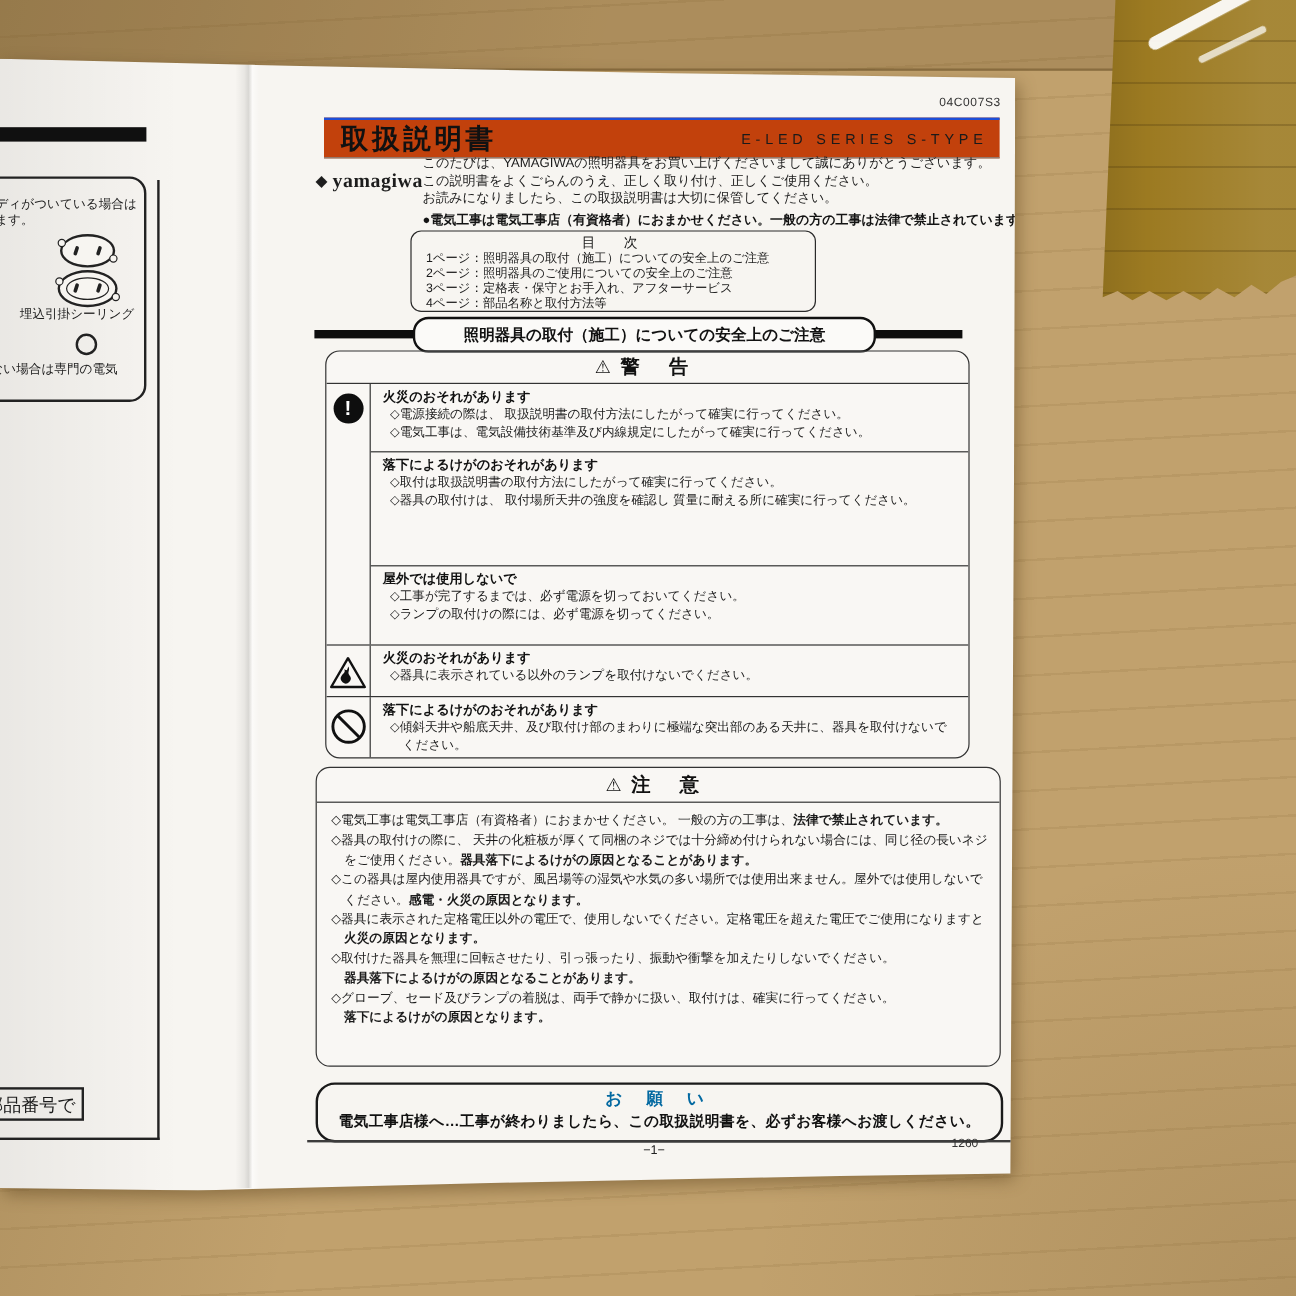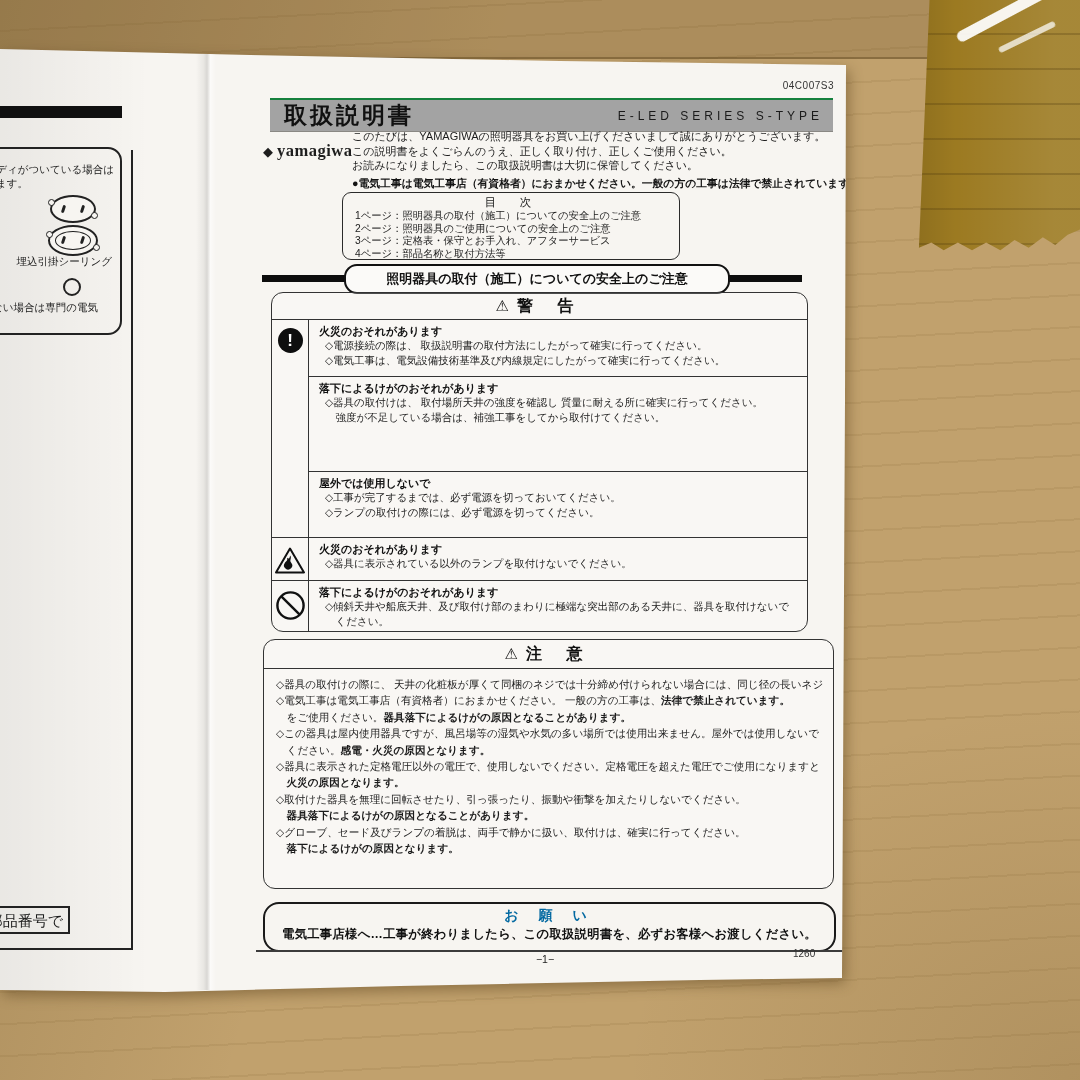--- a/index.html
+++ b/index.html
@@ -40,21 +40,21 @@
   .rose{position:absolute;border:2px solid #222;border-radius:50%;background:#f7f5f1;}
   .rose .slot{position:absolute;width:3px;height:8px;background:#222;border-radius:2px;}
   .rose .screw{position:absolute;width:5px;height:5px;border:1.5px solid #222;border-radius:50%;background:#f7f5f1;}
   .ringinner{position:absolute;left:5px;top:4px;right:5px;bottom:4px;border:1.5px solid #222;border-radius:50%;}
   .lp-circle{position:absolute;left:123px;top:129px;width:14px;height:14px;border:2px solid #222;border-radius:50%;}
   .lp-graybar{position:absolute;right:12px;top:588px;width:128px;height:11px;background:#c8c8c8;}
   .lp-partbox{position:absolute;left:-18px;top:906px;width:84px;height:24px;border:2px solid #222;}
   .lp-partbox span{position:absolute;right:5px;top:4px;font-size:15px;white-space:nowrap;color:#1b1b1b;}
   
   .rp-code{position:absolute;left:728px;top:80px;width:106px;text-align:right;font-size:10px;letter-spacing:.5px;color:#333;}
-  .titlebar{position:absolute;left:270px;top:98px;width:563px;height:31px;background:#a3a3a3;border-top:2px solid #15803d;border-bottom:1px solid #8a8884;display:flex;align-items:center;}
+  .titlebar{position:absolute;left:270px;top:98px;width:563px;height:31px;background:#c2410c;border-top:2px solid #1d4ed8;border-bottom:1px solid #8a8884;display:flex;align-items:center;}
   .titlebar .t1{font-size:23px;font-weight:bold;letter-spacing:3px;color:#111;padding-left:14px;}
   .titlebar .t2{margin-left:auto;font-size:12px;letter-spacing:4px;color:#1a1a1a;padding-right:10px;}
   .brand{position:absolute;left:263px;top:141px;display:flex;align-items:center;gap:4px;color:#1d1d1d;}
   .brand .dm{font-size:13px;}
   .brand .nm{font-size:16.5px;font-weight:bold;letter-spacing:.5px;font-family:Liberation Serif, serif;}
   .intro{position:absolute;left:352px;top:129px;font-size:11px;line-height:14.6px;color:#1b1b1b;white-space:nowrap;}
   .notice{position:absolute;left:352px;top:177px;font-size:10.8px;font-weight:600;color:#141414;white-space:nowrap;}
   .tocbox{position:absolute;left:342px;top:192px;width:336px;height:66px;border:1.5px solid #2a2a2a;border-radius:9px;}
   .tocbox .tt{text-align:center;font-size:11.5px;letter-spacing:6px;color:#1b1b1b;margin-top:2px;font-family:Liberation Mono, monospace;}
   .tocbox .ti{padding-left:12px;font-size:10.3px;line-height:12.6px;color:#1b1b1b;white-space:nowrap;}
@@ -207,22 +207,22 @@
             <div class="icon-excl">!</div>
           </div>
           <div class="w-text">
             <div class="w-group" style="min-height:48px;">
               <div class="w-h">火災のおそれがあります</div>
               <div class="w-l">◇電源接続の際は、 取扱説明書の取付方法にしたがって確実に行ってください。</div>
               <div class="w-l">◇電気工事は、電気設備技術基準及び内線規定にしたがって確実に行ってください。</div>
             </div>
             <div class="w-group" style="min-height:86px;">
               <div class="w-h">落下によるけがのおそれがあります</div>
+              <div class="w-l">◇取付は取扱説明書の取付方法にしたがって確実に行ってください。</div>
               <div class="w-l">◇器具の取付けは、 取付場所天井の強度を確認し 質量に耐える所に確実に行ってください。</div>
-              <div class="w-l">　強度が不足している場合は、補強工事をしてから取付けてください。</div>
             </div>
             <div class="w-group" style="min-height:50px;">
               <div class="w-h">屋外では使用しないで</div>
               <div class="w-l">◇工事が完了するまでは、必ず電源を切っておいてください。</div>
               <div class="w-l">◇ランプの取付けの際には、必ず電源を切ってください。</div>
             </div>
           </div>
         </div>
         <div class="w-sec" style="min-height:42px;">
           <div class="w-icon">
@@ -254,22 +254,22 @@
           </div>
         </div>
       </div>
 
       <div class="bigbox caut">
         <div class="bb-head">
           <span class="sym">⚠</span>
           <span class="tl">注 意</span>
         </div>
         <div class="c-body">
+          <div class="c-l"><span>◇電気工事は電気工事店（有資格者）におまかせください。 一般の方の工事は、</span><b>法律で禁止されています。</b></div>
           <div class="c-l"><span>◇器具の取付けの際に、 天井の化粧板が厚くて同梱のネジでは十分締め付けられない場合には、同じ径の長いネジ</span><b></b></div>
-          <div class="c-l"><span>◇電気工事は電気工事店（有資格者）におまかせください。 一般の方の工事は、</span><b>法律で禁止されています。</b></div>
           <div class="c-l"><span>　をご使用ください。</span><b>器具落下によるけがの原因となることがあります。</b></div>
           <div class="c-l"><span>◇この器具は屋内使用器具ですが、風呂場等の湿気や水気の多い場所では使用出来ません。屋外では使用しないで</span><b></b></div>
           <div class="c-l"><span>　ください。</span><b>感電・火災の原因となります。</b></div>
           <div class="c-l"><span>◇器具に表示された定格電圧以外の電圧で、使用しないでください。定格電圧を超えた電圧でご使用になりますと</span><b></b></div>
           <div class="c-l"><span>　</span><b>火災の原因となります。</b></div>
           <div class="c-l"><span>◇取付けた器具を無理に回転させたり、引っ張ったり、振動や衝撃を加えたりしないでください。</span><b></b></div>
           <div class="c-l"><span>　</span><b>器具落下によるけがの原因となることがあります。</b></div>
           <div class="c-l"><span>◇グローブ、セード及びランプの着脱は、両手で静かに扱い、取付けは、確実に行ってください。</span><b></b></div>
           <div class="c-l"><span>　</span><b>落下によるけがの原因となります。</b></div>
         </div>

